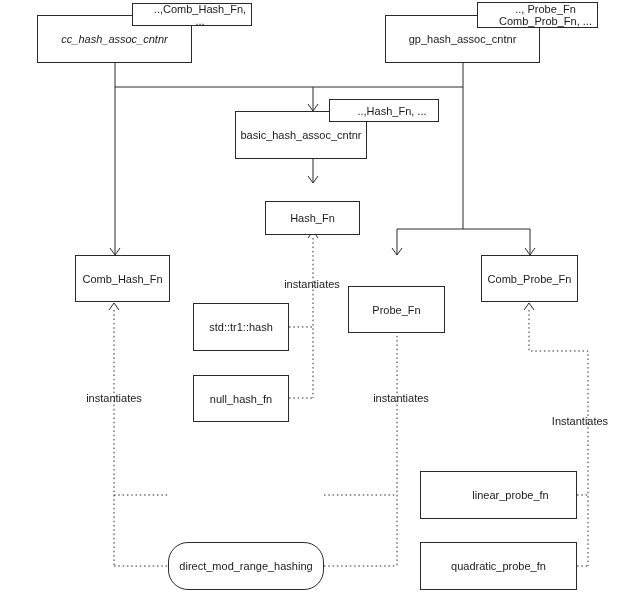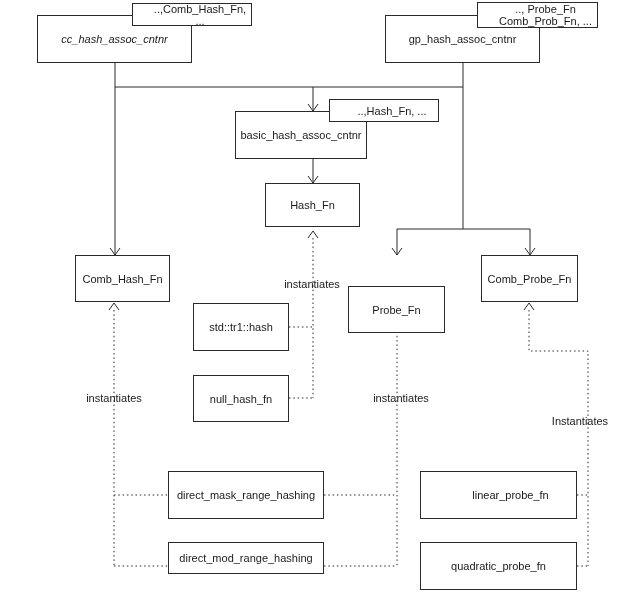--- a/index.html
+++ b/index.html
@@ -20,28 +20,28 @@
     position:absolute;z-index:2;transform:translate(-50%,-50%);
     font-size:11px;color:#1a1a1a;white-space:nowrap;
   }
   
   #n-cc           {left:37px;  top:15px;  width:155px; height:48px;font-style:italic;}
   #n-cc-tag       {left:132px; top:3px;   width:120px; height:23px;}
   #n-gp           {left:385px; top:15px;  width:155px; height:48px;}
   #n-gp-tag       {left:477px; top:2px;   width:121px; height:26px;}
   #n-basic        {left:235px; top:111px; width:132px; height:48px;}
   #n-basic-tag    {left:329px; top:99px;  width:110px; height:23px;}
-  #n-hash-fn      {left:265px; top:183px; width:95px;  height:44px;}
+  #n-hash-fn      {left:265px; top:201px; width:95px;  height:34px;}
   #n-comb-hash-fn {left:67px;  top:255px; width:95px;  height:47px;margin-left:8px;}
   #n-probe-fn     {left:348px; top:255px; width:97px;  height:47px;margin-top:31px;}
   #n-comb-probe-fn{left:481px; top:255px; width:97px;  height:47px;}
   #n-std-tr1-hash {left:193px; top:303px; width:96px;  height:48px;}
   #n-null-hash-fn {left:193px; top:375px; width:96px;  height:47px;}
   #n-direct-mask  {left:168px; top:471px; width:156px; height:48px;}
-  #n-direct-mod   {left:168px; top:542px; width:156px; height:32px;}
+  #n-direct-mod   {left:168px; top:542px; width:156px; height:48px;border-radius:20px;}
   #n-linear-probe {left:420px; top:471px; width:157px; height:48px;padding-left:24px;}
   #n-quad-probe   {left:420px; top:542px; width:157px; height:48px;}
   #l-comb-hash {left:114px; top:398px;}
   #l-hash      {left:312px; top:284px;}
   #l-probe     {left:401px; top:398px;}
   #l-comb-probe{left:580px; top:421px;}
 </style>
 </head>
 <body>
 
@@ -100,21 +100,20 @@
   <div class="node tag" id="n-basic-tag">..,Hash_Fn, ...</div>
 
   <div class="node" id="n-hash-fn">Hash_Fn</div>
   <div class="node" id="n-comb-hash-fn">Comb_Hash_Fn</div>
   <div class="node" id="n-probe-fn">Probe_Fn</div>
   <div class="node" id="n-comb-probe-fn">Comb_Probe_Fn</div>
 
   <div class="node" id="n-std-tr1-hash">std::tr1::hash</div>
   <div class="node" id="n-null-hash-fn">null_hash_fn</div>
 
-  <div class="node" id="n-direct-mask">direct_mask_range_hashing</div>
   <div class="node" id="n-direct-mod">direct_mod_range_hashing</div>
 
   <div class="node" id="n-linear-probe">linear_probe_fn</div>
   <div class="node" id="n-quad-probe">quadratic_probe_fn</div>
 
   <div class="edge-label" id="l-comb-hash">instantiates</div>
   <div class="edge-label" id="l-hash">instantiates</div>
   <div class="edge-label" id="l-probe">instantiates</div>
   <div class="edge-label" id="l-comb-probe">Instantiates</div>
 

